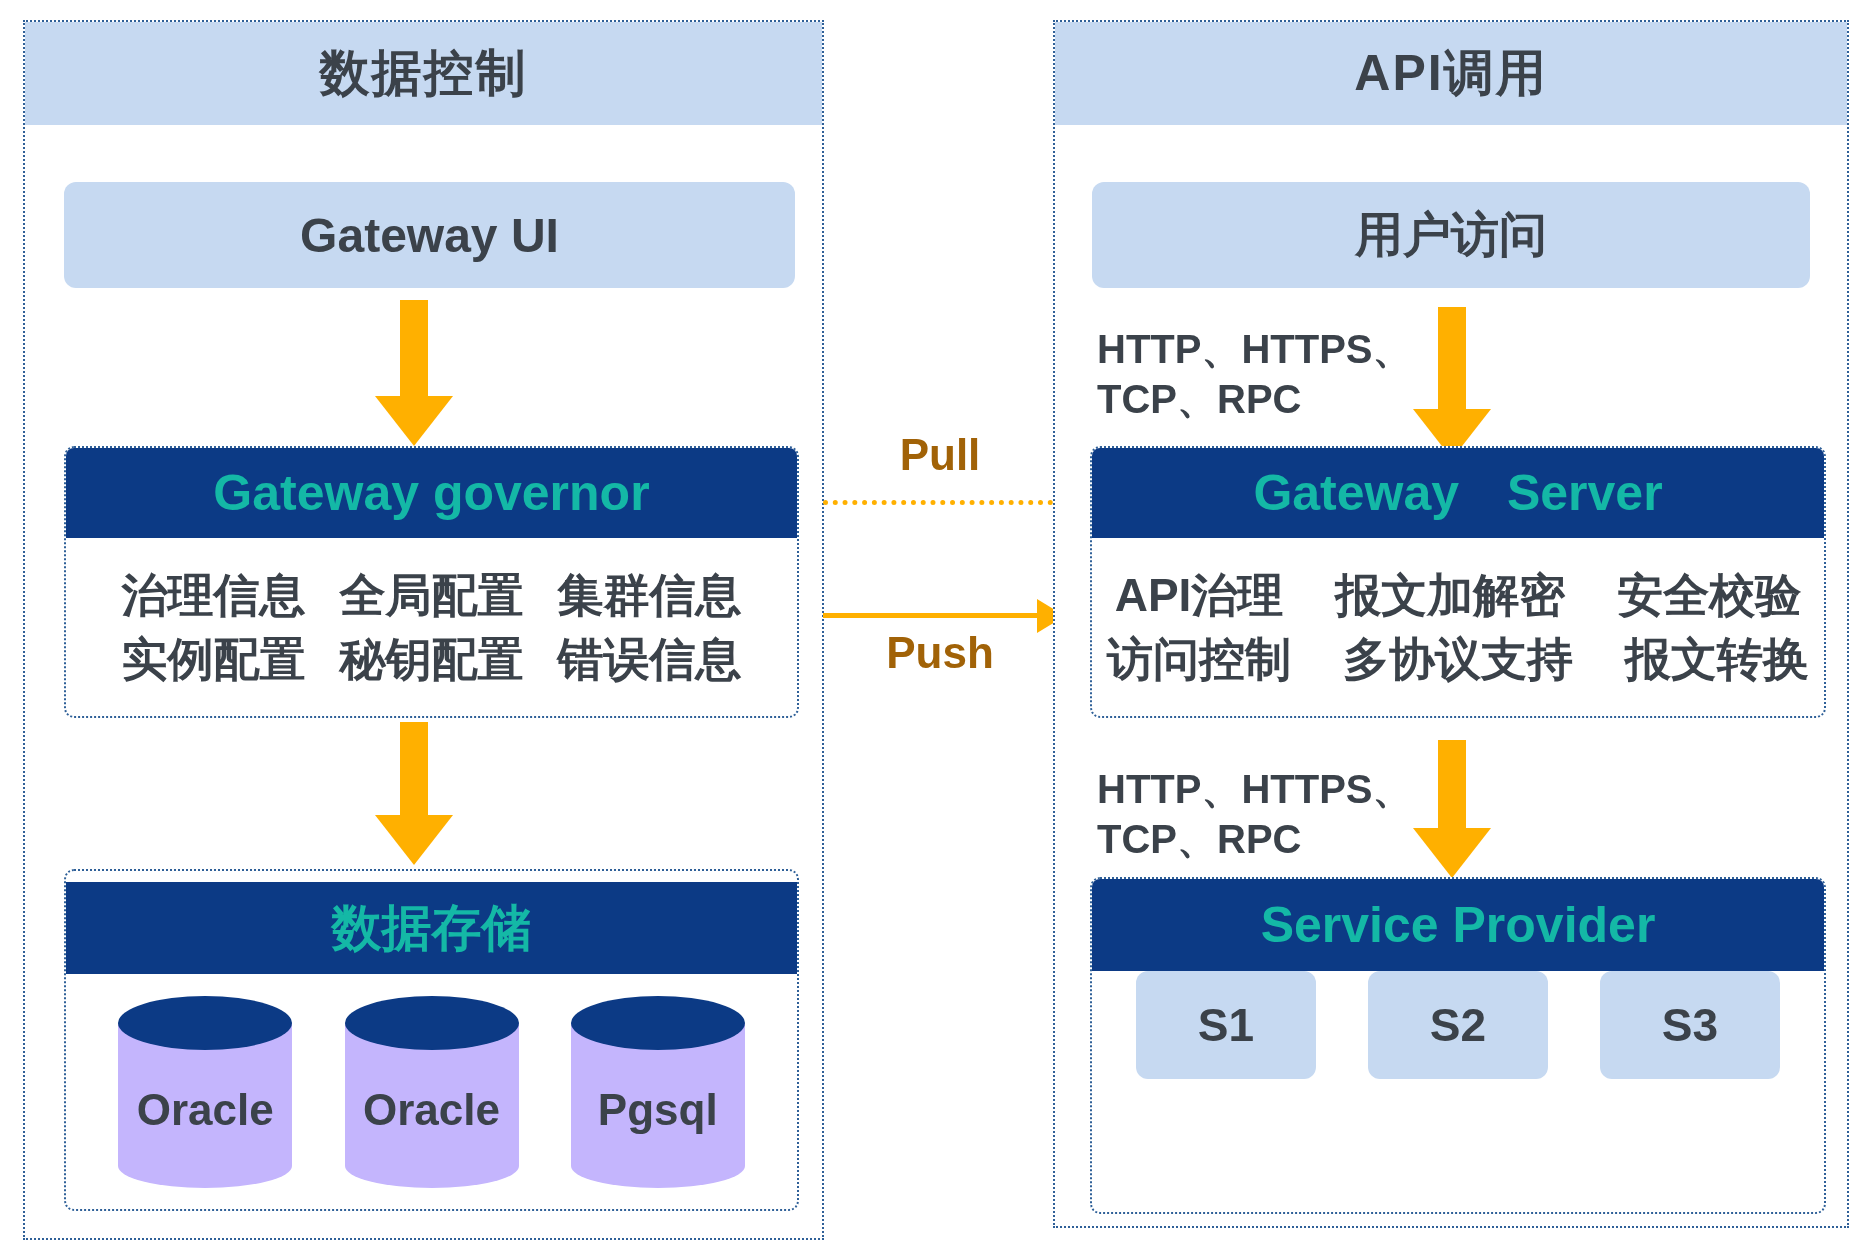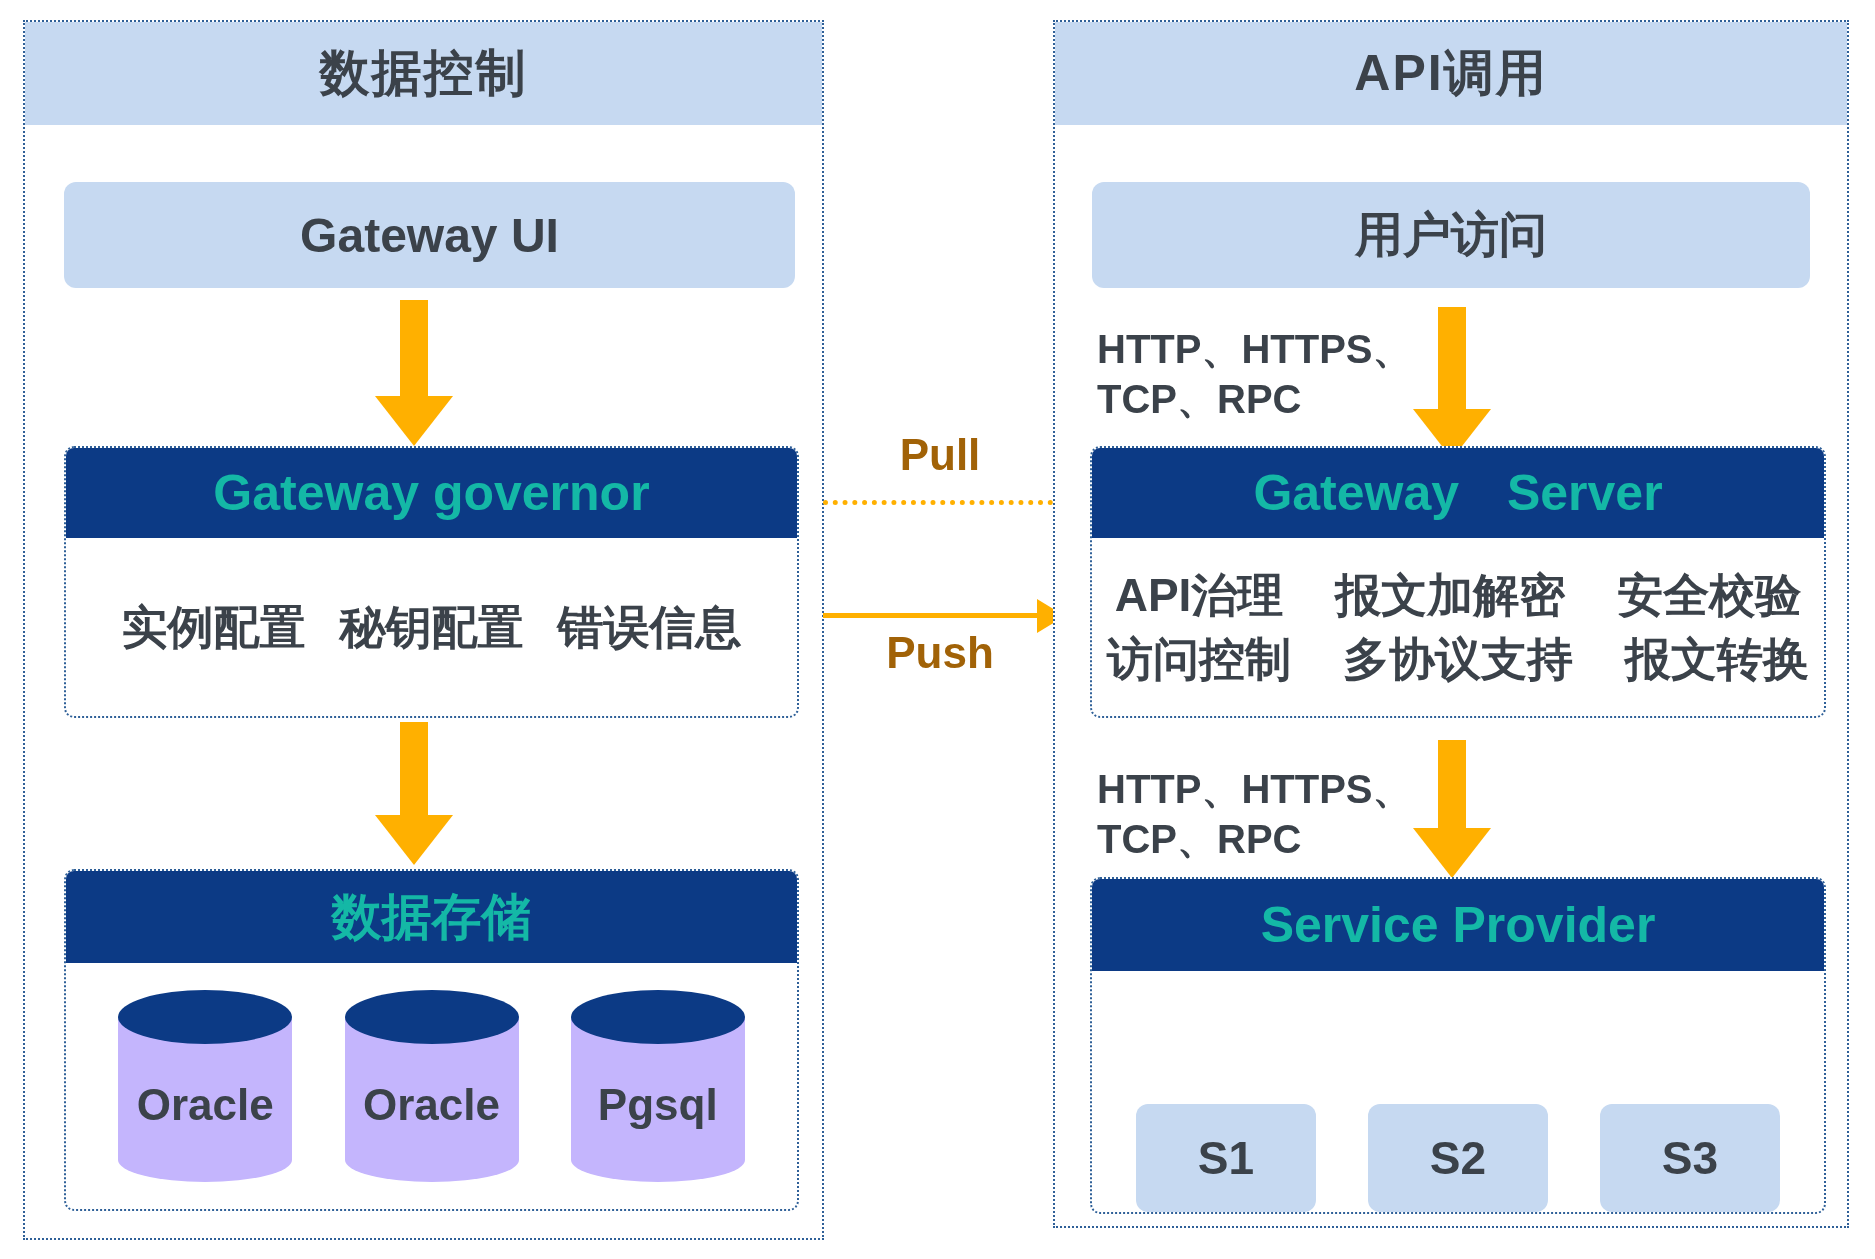--- a/index.html
+++ b/index.html
@@ -44,21 +44,21 @@
   .cylinder .cyl-body{
     position:absolute;left:0;right:0;top:27px;bottom:0;background:#c4b5fd;
     border-radius:0 0 87px 87px / 0 0 22px 22px;
     display:flex;align-items:center;justify-content:center;
   }
   .cylinder .cyl-top{
     position:absolute;left:0;right:0;top:0;height:54px;background:#0c3a85;border-radius:50%;
   }
   .cylinder .cyl-label{font-size:44px;color:#3b424a;margin-top:10px;}
   .protocol-label{position:absolute;font-size:40px;line-height:50px;color:#3b424a;}
-  .service-row{flex:1 1 auto;display:flex;align-items:flex-end;justify-content:center;gap:52px;width:100%;}
+  .service-row{flex:1 1 auto;display:flex;align-items:flex-start;justify-content:center;gap:52px;width:100%;}
   .service-box{
     width:180px;height:108px;background:#c6d9f1;border-radius:12px;
     display:flex;align-items:center;justify-content:center;font-size:46px;
   }
   .connector-label{position:absolute;width:170px;text-align:center;font-size:44px;color:#a16207;}
   #pull-line{position:absolute;left:823px;top:500px;width:230px;height:0;border-top:5px dotted #ffb000;}
   #push-line{position:absolute;left:823px;top:613px;width:216px;height:5px;background:#ffb000;}
   #push-arrowhead{
     position:absolute;left:1037px;top:599px;width:0;height:0;
     border-left:28px solid #ffb000;border-top:17px solid transparent;border-bottom:17px solid transparent;
@@ -83,34 +83,39 @@
       <div class="shaft" style="height:96px;"></div>
       <div class="head"></div>
     </div>
 
     <div class="framed-box" style="left:39px;top:424px;width:731px;height:268px;">
       <div class="box-header">
         <span>Gateway governor</span>
       </div>
       <div class="box-body">
         <div class="text-row tight">
+          <span>治理信息</span>
+          <span>全局配置</span>
+          <span>集群信息</span>
+        </div>
+        <div class="text-row tight">
           <span>实例配置</span>
           <span>秘钥配置</span>
           <span>错误信息</span>
         </div>
       </div>
     </div>
 
     <div class="down-arrow" style="left:350px;top:700px;">
       <div class="shaft" style="height:93px;"></div>
       <div class="head"></div>
     </div>
 
     <div class="framed-box" style="left:39px;top:847px;width:731px;height:338px;">
-      <div class="box-header" style="height:92px;">
+      <div class="box-header" style="height:92px;margin-top:11px;">
         <span>数据存储</span>
       </div>
       <div class="db-row">
         <div class="cylinder">
           <div class="cyl-body">
             <span class="cyl-label">Oracle</span>
           </div>
           <div class="cyl-top"></div>
         </div>
         <div class="cylinder">

